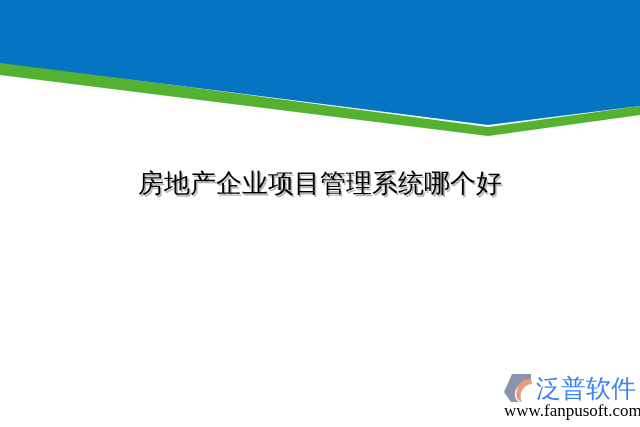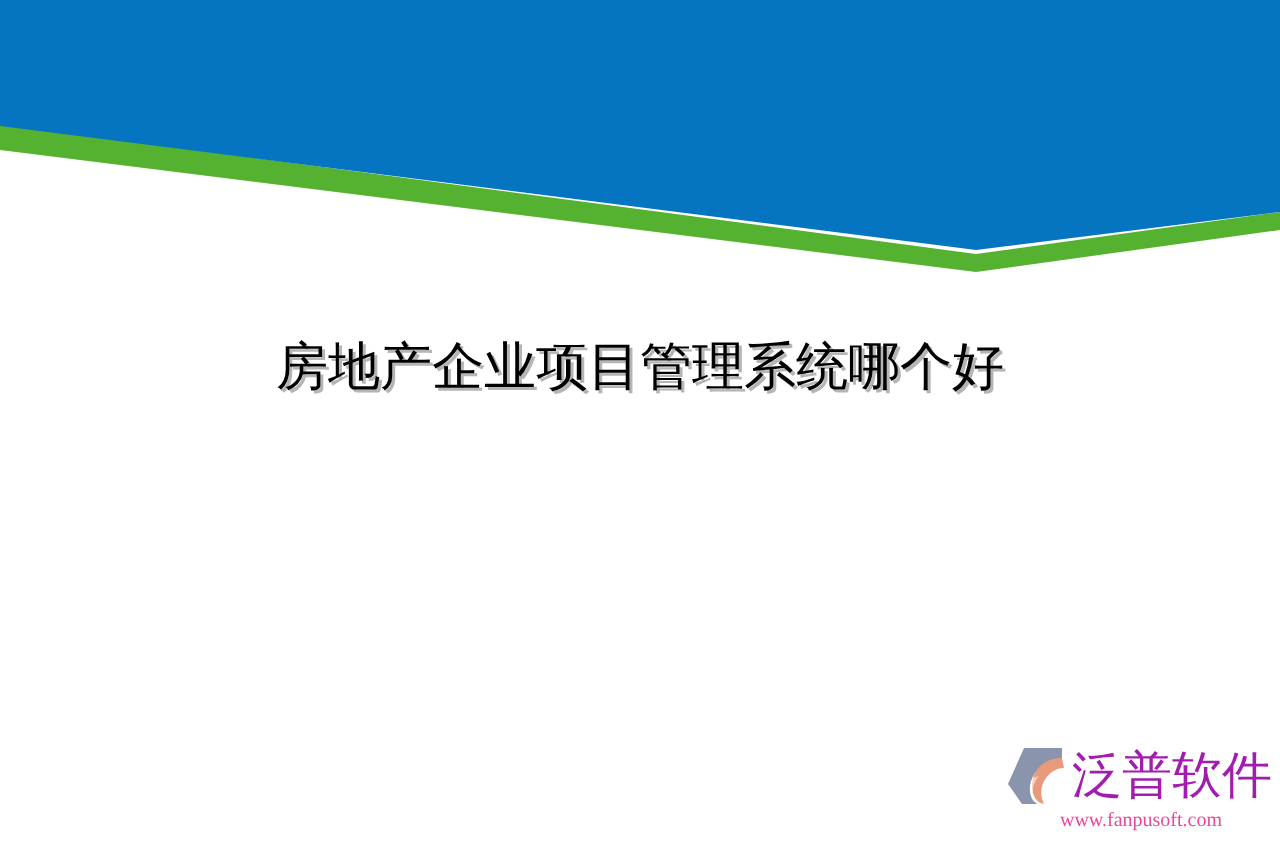--- a/index.html
+++ b/index.html
@@ -63,34 +63,34 @@
   #logo-mark {
     width: 31px;
     height: 30px;
     flex: 0 0 auto;
   }
   #logo-wordmark {
     font-family: "Liberation Sans", sans-serif;
     font-size: 25px;
     line-height: 28px;
     font-weight: 400;
-    color: #a21caf;
+    color: #3b82f6;
     margin-left: 2px;
     white-space: nowrap;
   }
   #logo-url {
     position: absolute;
     left: 1px;
     top: 31px;
     width: 133px;
     text-align: center;
     font-family: "Liberation Serif", "DejaVu Serif", serif;
-    font-size: 10px;
+    font-size: 17px;
     line-height: 16px;
-    color: #ec4899;
+    color: #000000;
     white-space: nowrap;
   }
 </style>
 </head>
 <body>
 
 <div id="slide">
 
   <svg id="banner" viewBox="0 0 640 140" preserveAspectRatio="none">
 

